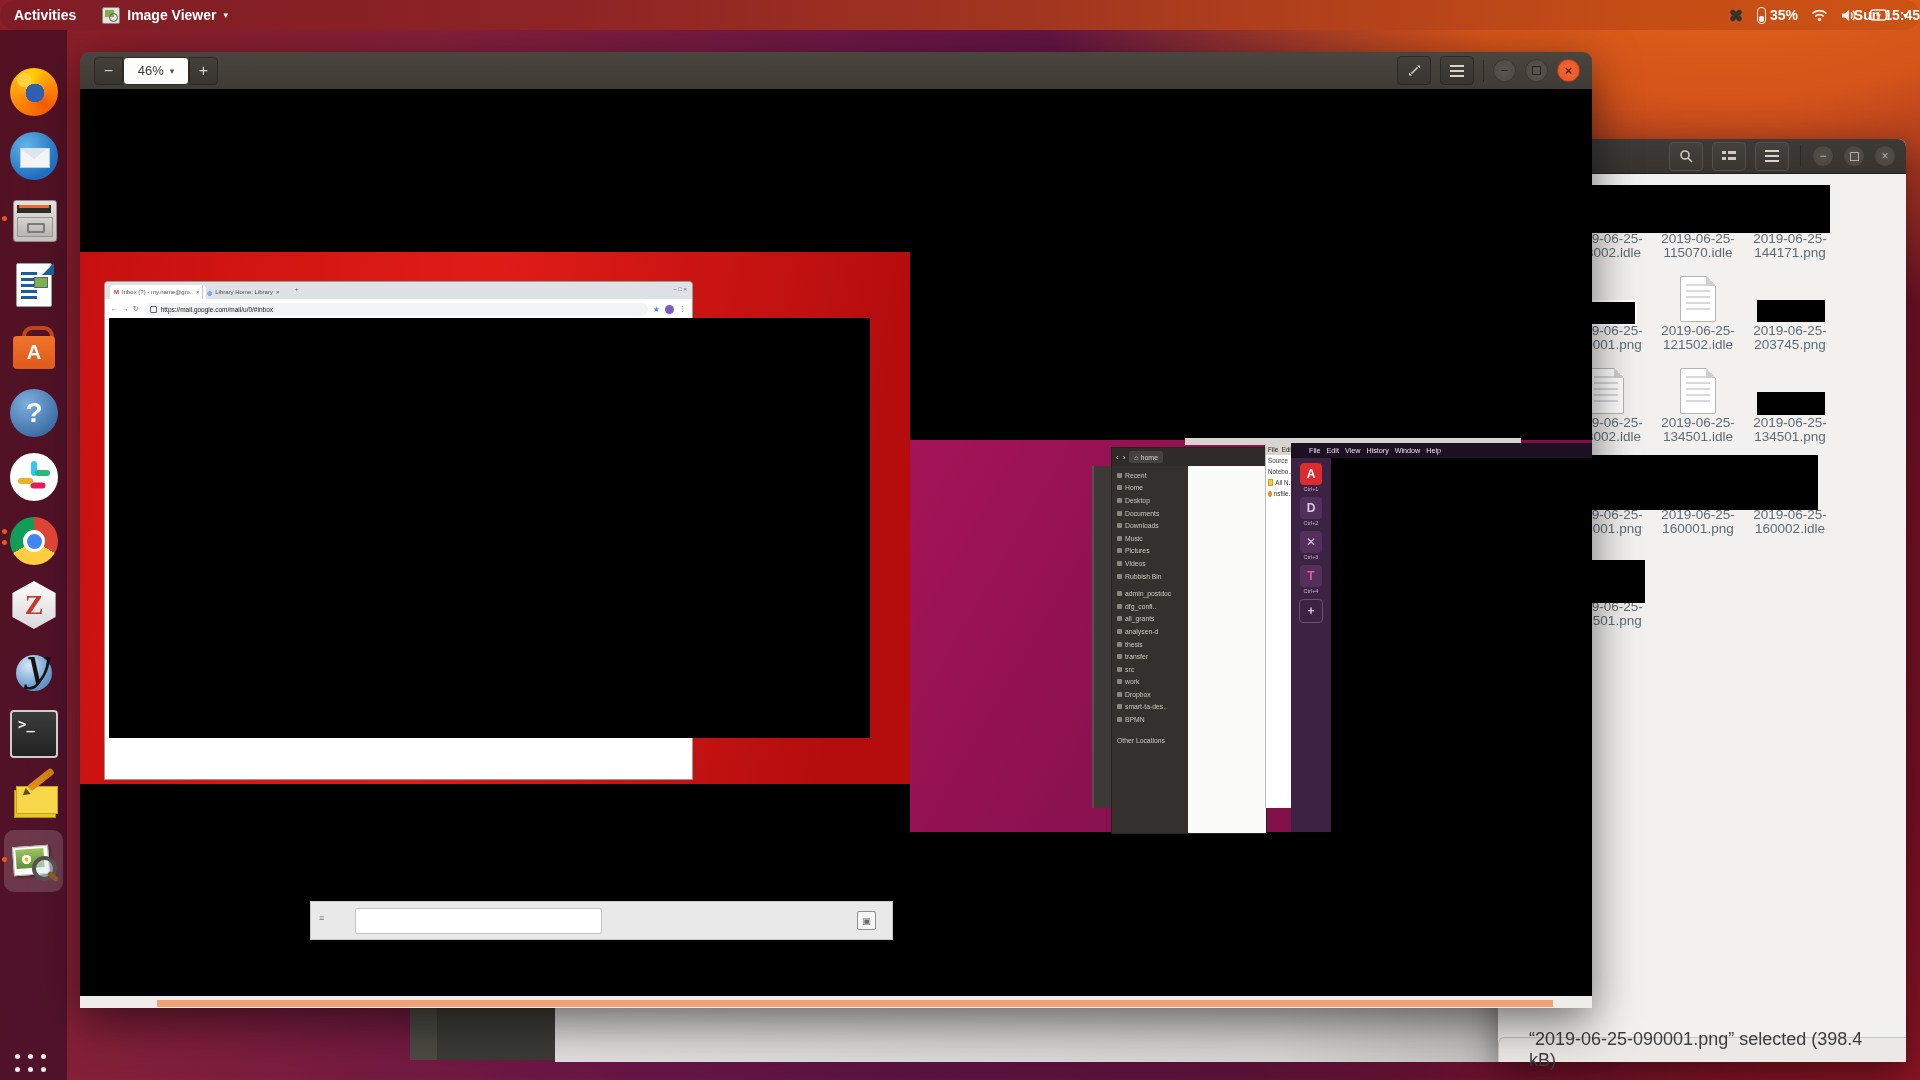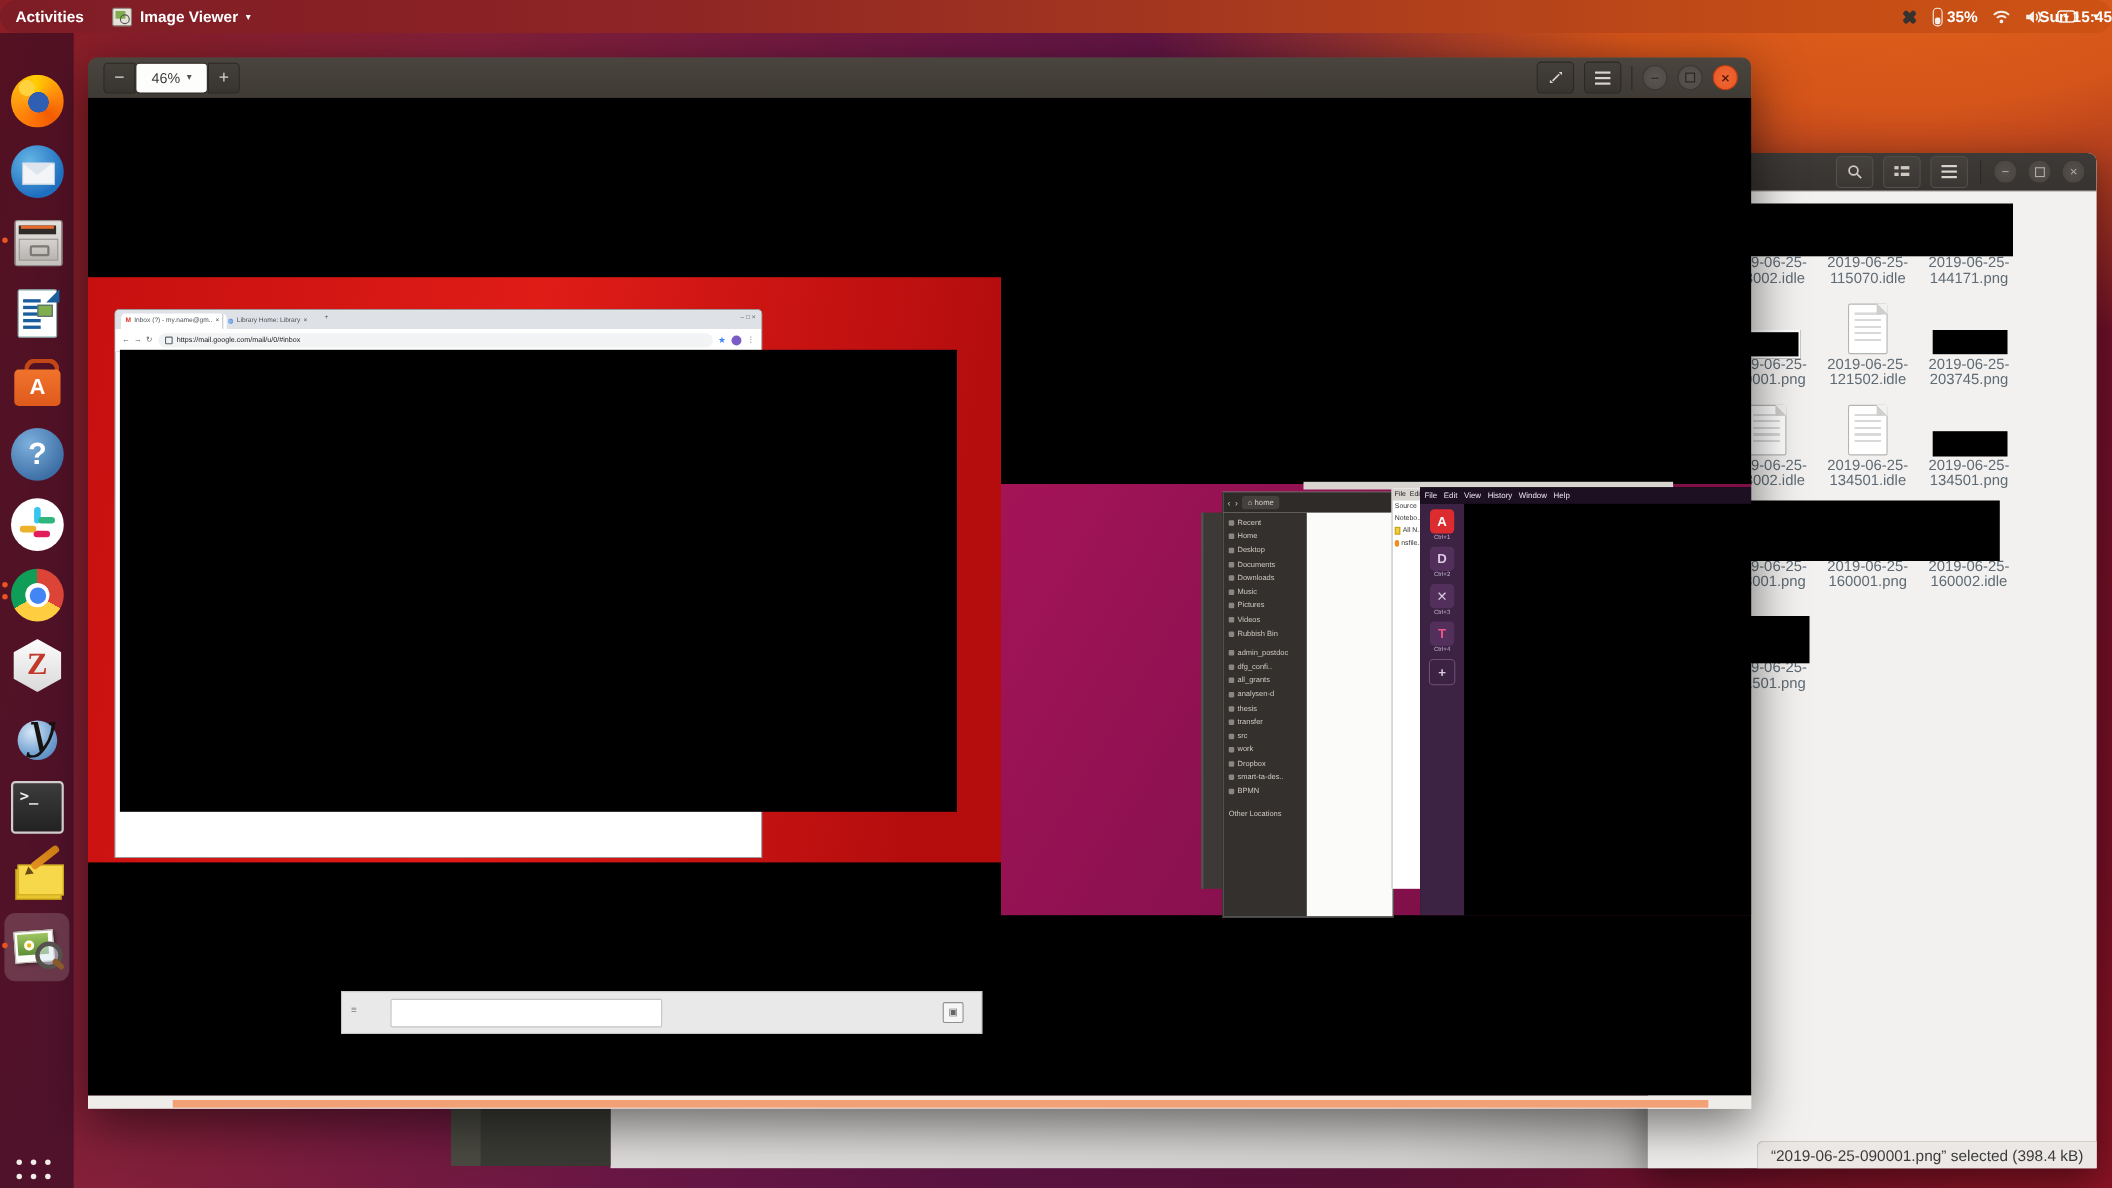--- a/index.html
+++ b/index.html
@@ -85,21 +85,21 @@
   .fm-chip{background:#45413e;border-radius:3px;padding:0 5px;font-size:7px;height:12px;display:flex;align-items:center;color:#d6d1ca;}
   .fm-side{position:absolute;left:0;top:18px;bottom:0;width:76px;background:#33302d;color:#cfc9c2;
     font-size:6.8px;padding-top:3px;overflow:hidden;}
   .fm-row{display:flex;align-items:center;gap:3px;height:12.6px;padding-left:5px;white-space:nowrap;}
   .fm-row i{width:5px;height:5px;background:#8b8680;border-radius:1px;flex:none;display:block;}
   .backapp{left:1185px;top:355px;width:26px;height:364px;background:#fff;border-left:1px solid #bbb;
     font-size:6.3px;color:#333;overflow:hidden;}
   .backapp .bmenu{background:#d8d5d1;height:11px;line-height:11px;padding-left:2px;white-space:pre;color:#222;}
   .backapp .brow{display:flex;align-items:center;gap:2px;height:11px;padding-left:2px;white-space:nowrap;}
   .darkapp{left:1211px;top:354px;width:301px;height:389px;background:#000;}
-  .da-menu{height:15px;background:#1d1022;color:#ece4f0;font-size:7.2px;line-height:15px;padding-left:4px;white-space:pre;}
+  .da-menu{height:15px;background:#1d1022;color:#ece4f0;font-size:7.2px;line-height:15px;padding-left:18px;white-space:pre;}
   .da-strip{position:absolute;left:0;top:15px;bottom:0;width:40px;background:#3c2344;color:#c3b2cd;font-size:5.5px;text-align:center;}
   .da-ic{width:22px;height:22px;margin:5px auto 1px;border-radius:4px;background:#53305c;color:#d9c9e2;
     font-size:12px;font-weight:700;display:flex;align-items:center;justify-content:center;}
   .da-ic.red{background:#dd2c2f;color:#fff;}
   
   .files{left:1498px;top:139px;width:408px;height:923px;z-index:20;background:#f3f1ef;border-radius:8px 8px 0 0;
     box-shadow:0 10px 34px rgba(0,0,0,.45);}
   .f-header{left:0;top:0;width:408px;height:35px;background:linear-gradient(#3e3a37,#363330);
     border-radius:8px 8px 0 0;border-bottom:1px solid #22201e;display:flex;align-items:center;justify-content:flex-end;gap:9px;padding-right:10px;box-sizing:border-box;}
   .fbtn{width:32px;height:27px;background:linear-gradient(#45413d,#3a3633);border:1px solid #55504a;border-radius:4px;
@@ -109,21 +109,21 @@
   .fgrid{left:62px;top:41px;width:278px;display:flex;flex-wrap:wrap;}
   .fcell{width:92px;height:92px;position:relative;text-align:center;}
   .flabel{position:absolute;left:-4px;right:-4px;top:52px;font-size:13.5px;line-height:1.05;color:#5f6b74;}
   .docic{position:absolute;left:28px;top:4px;width:34px;height:44px;background:#fff;border:1px solid #b5b5b3;border-radius:2px;}
   .docic i{position:absolute;left:5px;top:7px;right:5px;height:28px;display:block;
     background:repeating-linear-gradient(#d9d9d9 0 2px,transparent 2px 6px);}
   .docic u{position:absolute;right:-1px;top:-1px;width:10px;height:10px;display:block;
     background:linear-gradient(225deg,#f3f1ef 50%,#cfcfcd 50%);}
   .blackbox{background:#000;position:absolute;}
   .f-status{right:0px;bottom:0px;height:19px;background:#ebe8e6;border:1px solid #c9c5c1;border-right:none;border-bottom:none;
-    border-radius:6px 0 0 0;font-size:14px;color:#3c3c3c;display:flex;align-items:center;padding:2px 12px 3px 12px;}
+    border-radius:6px 0 0 0;font-size:18px;color:#3c3c3c;display:flex;align-items:center;padding:2px 12px 3px 30px;}
   
   .sliv-light{left:555px;top:1008px;width:1031px;height:54px;z-index:10;
     background:linear-gradient(90deg,#e0dfdd,#d6d5d3 70%,#b9b8b6);}
   .sliv-dark{left:410px;top:1008px;width:145px;height:52px;z-index:11;background:#3b3b36;}
   .sliv-dark i{position:absolute;left:0;top:0;bottom:0;width:27px;background:#4b4b43;display:block;}
 </style>
 </head>
 <body>
 
 <div class="abs wallpaper">

